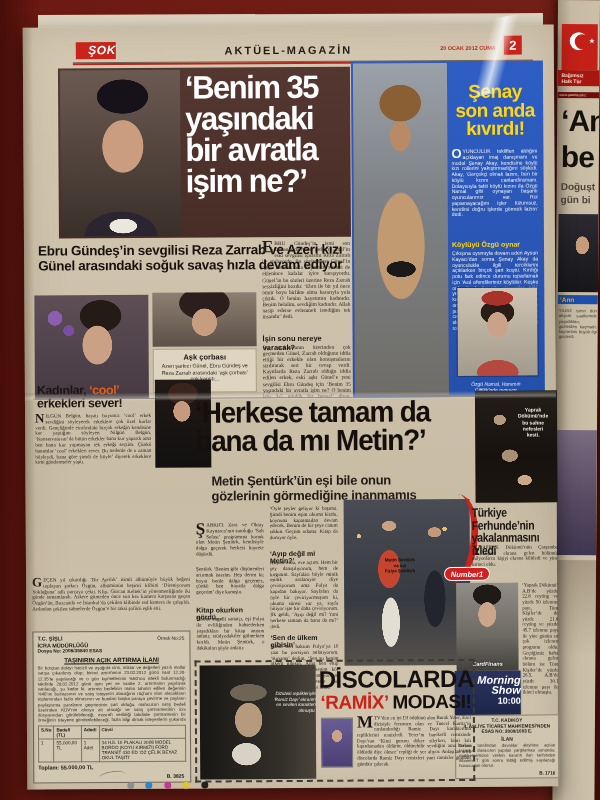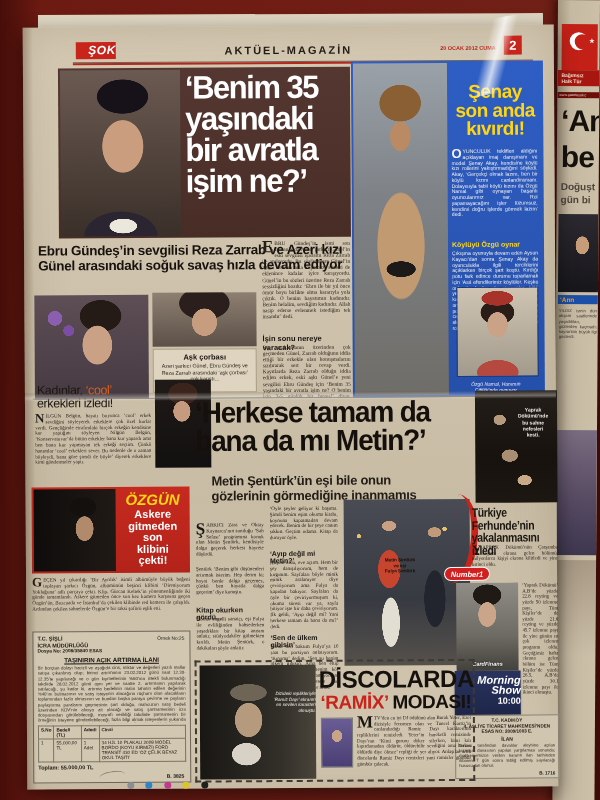--- a/index.html
+++ b/index.html
@@ -93,21 +93,21 @@
  radial-gradient(ellipse 26px 12px at 50% 12%,#a8332b 60%,transparent 62%),
  radial-gradient(ellipse 18px 22px at 50% 42%,#caa287 56%,transparent 58%),
  radial-gradient(ellipse 30px 22px at 50% 28%,#2a1d18 55%,transparent 57%),
  radial-gradient(ellipse 34px 20px at 50% 96%,#b5493f 60%,transparent 62%),
  linear-gradient(180deg,#cfc4b2,#a29a8c);border:1px solid #1d3a7a}
 #senay-cap{left:98px;top:320px;width:90px;text-align:center;font-size:5px;font-style:italic;color:#e9e6ff;line-height:1.2}
 
 #rule-mid{position:absolute;left:8px;top:371px;width:504px;border-top:1px solid #6b6458}
 
 
-#cool-hl{left:12px;top:357px;width:124px;font-size:12.5px;font-weight:normal;line-height:1.02;letter-spacing:-.4px}
+#cool-hl{left:12px;top:357px;width:124px;font-size:12.5px;font-weight:bold;line-height:1.02;letter-spacing:-.4px}
 #cool-hl .hlo{color:#dd5f1d}
 #photo-nilgun{left:130px;top:353px;width:56px;height:88px;background:
  radial-gradient(ellipse 15px 18px at 48% 36%,#c69a7e 56%,transparent 58%),
  radial-gradient(ellipse 24px 18px at 50% 16%,#3a241c 60%,transparent 62%),
  linear-gradient(180deg,#201a17,#121010)}
 #cool-body{left:10px;top:386px;width:116px;height:74px;font-size:5.1px;line-height:1.14;color:#241e16;overflow:hidden}
 
 
 #ozgun-box{position:absolute;left:6px;top:460px;width:158px;height:86px;background:linear-gradient(180deg,#c62a1f,#b3231a)}
 #photo-ozgun{left:2px;top:2px;width:82px;height:82px;background:
@@ -262,33 +262,24 @@
       <div id="senay-b1" class="t jt dc">OYUNCULUK teklifleri aldığını açıklayan imaj danışmanı ve model Şenay Akay, kendisine köylü kızı rollerini yakıştırmadığını söyledi. Akay, ‘Gerçekçi olmak lazım, ben bir köylü kızını canlandıramam. Dolayısıyla tabii köylü kızını da Özgü Namal gibi oynayan başarılı oyuncularımız var. Rol yapamayacağım işler lüzumsuz, kendimi doğru işlerde görmek lazım’ dedi.</div>
       <div id="senay-cross" class="t">Köylüyü Özgü oynar</div>
       <div id="senay-b2" class="t jt">Çıkışına oyunuyla devam eden Aysun Kayacı’dan sonra Şenay Akay da oyunculukla ilgili tercihlerini açıklarken birçok şart koştu. Kırdığı potu fark edince durumu toparlamak için ‘Asıl efendilerimiz köylüler. Keşke onlar bu kadar göç etmeseler, hâlâ yerli tarımda olurlardı; belki de bu kadar organik tarım diye bir şey ortaya çıkmazdı’ dedi. Akay ayrıca polis ve ajan karakterlerini canlandırmak istediğini de sözlerine ekleyerek ‘Nedense gönlümden bu tür roller geçiyor ama kısmet’ dedi.</div>
       <div id="photo-ozgu" class="ph"></div>
       <div id="senay-cap" class="t">Özgü Namal, Hanımın
 Çiftliği’nde oynuyor</div>
     </div>
 
     <div id="rule-mid"></div>
 
-    <div id="cool-hl" class="t"><span>Kadınlar, </span><span class="hlo">‘cool’</span><br><span>erkekleri izledi!</span></div>
+    <div id="cool-hl" class="t"><span>Kadınlar, </span><span class="hlo">‘cool’</span><br><span>erkekleri sever!</span></div>
     <div id="photo-nilgun" class="ph"></div>
     <div id="cool-body" class="t jt serif dc">NİLGÜN Belgün, hayatı boyunca ‘cool’ erkek sevdiğini söyleyerek erkeklere çok özel kurlar verdi. Gençliğinde etrafındaki birçok erkeğin kendisine kur yaptığını söyleyen Nilgün Belgün, ‘Konservatuvar’da bütün erkekler bana kur yapardı ama ben bana kur yapmayan tek erkeği seçtim. Çünkü hanımlar ‘cool’ erkekleri sever. Bu nedenle de o zaman böyleydi, bana göre şimdi de böyle’ diyerek erkeklere kimi göndermeler yaptı.</div>
 
-    <div id="ozgun-box">
-      <div id="photo-ozgun" class="ph"></div>
-      <div id="ozgun-name" class="t">ÖZGÜN</div>
-      <div id="ozgun-rest" class="t">Askere
-gitmeden
-son
-klibini
-çekti!</div>
-    </div>
     <div id="ozgun-body" class="t jt serif dc">GEÇEN yıl çıkardığı ‘Bir Ayrılık’ isimli albümüyle büyük beğeni toplayan şarkıcı Özgün, albümünün beşinci klibini ‘Direniyorum Yokluğuna’ adlı parçaya çekti. Klip, Gürcan Keltek’in yönetmenliğinde iki günde tamamlandı. Askere gitmeden önce son kez kamera karşısına geçen Özgün’ün, Bozcaada ve İstanbul’da çekilen klibinde red kamera ile çalışıldı. Ardından çekilen sahnelerde Özgün’e bir taksi şoförü eşlik etti.</div>
 
     <div id="ad-box">
       <div id="ad-court" class="t" style="position:static">T.C. ŞİŞLİ
 İCRA MÜDÜRLÜĞÜ</div>
       <div id="ad-dosya">Dosya No: 2008/35840 ESAS</div>
       <div id="ad-ornek">Örnek No:25</div>
       <div id="ad-title">TAŞINIRIN AÇIK ARTIRMA İLANI</div>
       <div id="ad-text" class="jt">Bir borçtan dolayı hacizli ve aşağıda cins, miktar ve değerleri yazılı mallar satışa çıkarılmış olup; birinci artırmanın 23.02.2012 günü saat 12.30-12.35’te yapılacağı ve o gün kıymetlerinin %60’ına istekli bulunmadığı takdirde 28.02.2012 günü aynı yer ve saatte 2. artırmanın yapılarak satılacağı, şu kadar ki, artırma bedelinin malın tahmin edilen değerinin %40’ını bulmasının ve satış isteyenin alacağına rüçhanı olan alacakların toplamından fazla olmasının ve bundan başka paraya çevirme ve payların paylaştırma paralarını geçmesinin şart olduğu, mahcuzun satış bedeli üzerinden KDV’nin alıcıya ait olacağı ve satış şartnamesinin icra dosyasından görülebileceği, masrafı verildiği takdirde şartnamenin bir örneğinin isteyene gönderilebileceği, fazla bilgi almak isteyenlerin yukarıda yazılı dosya numarasıyla dairemize başvurmaları ilan olunur. 22.12.2011</div>
       <table id="ad-table">

